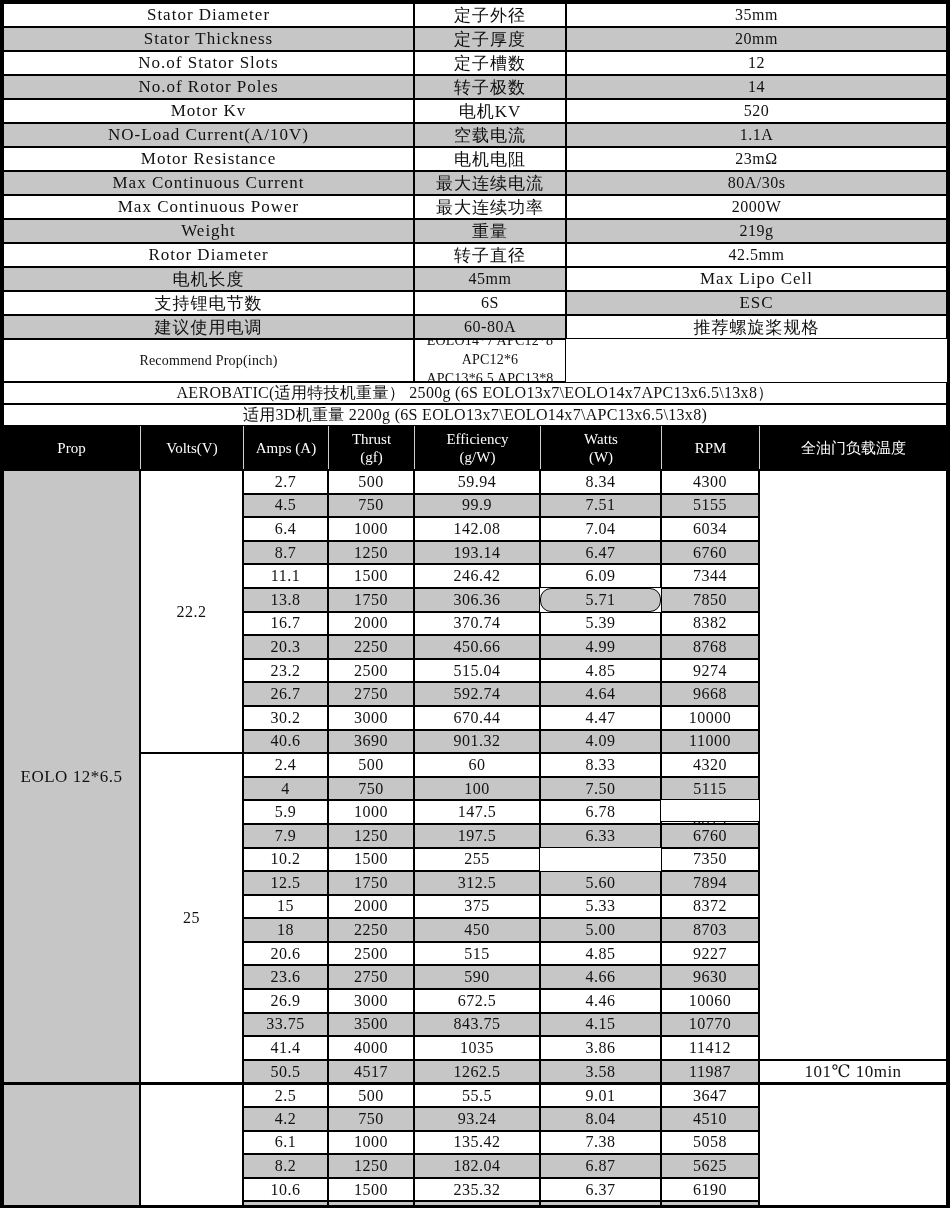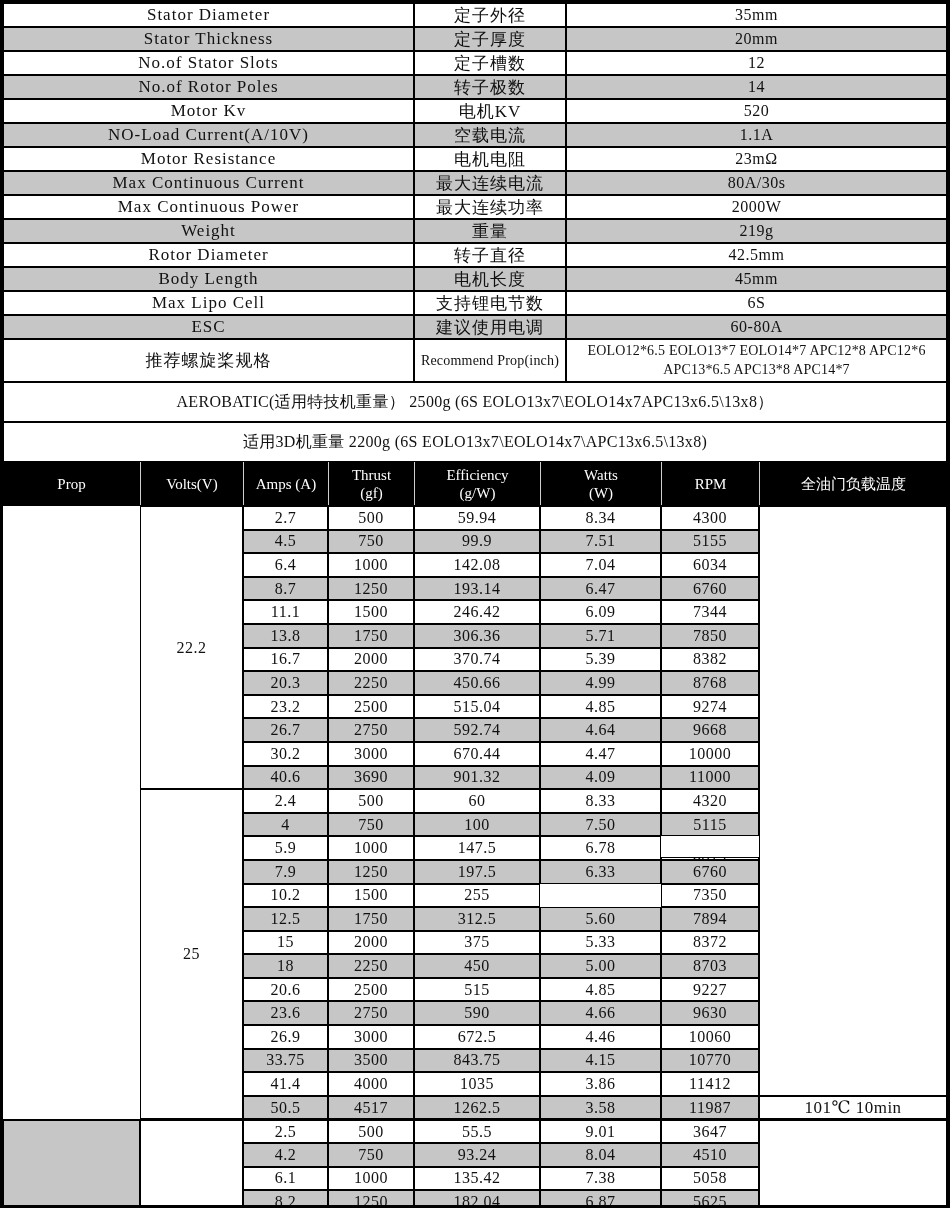--- a/index.html
+++ b/index.html
@@ -24,21 +24,21 @@
     text-align: center; overflow: hidden; background: #fff;
   }
   .shade { background: #c6c6c6; }
   .spec-en { font-size: 17px; letter-spacing: 1px; }
   .spec-cn { font-size: 17px; letter-spacing: 1px; }
   .spec-val { font-size: 16px; letter-spacing: 0.5px; }
   .small { font-size: 14px; letter-spacing: 0.2px; }
   .prewrap { white-space: pre-line; line-height: 1.35; }
   
   .note-row {
-    height: 40px; border: 1px solid #000;
+    height: 22px; border: 1px solid #000;
     display: flex; align-items: center; justify-content: center;
     font-size: 16px; letter-spacing: 0.3px; background: #fff;
   }
   
   .thead {
     display: grid;
     grid-template-columns: 137px 103px 85px 86px 126px 121px 98px 1fr;
     height: 44px; background: #000; color: #fff;
     border-bottom: 1px solid #000;
   }
@@ -92,21 +92,20 @@
       <div class="c spec-val prewrap shade">80A/30s</div>
       <div class="c spec-en">Max Continuous Power</div>
       <div class="c spec-cn">最大连续功率</div>
       <div class="c spec-val prewrap">2000W</div>
       <div class="c spec-en shade">Weight</div>
       <div class="c spec-cn shade">重量</div>
       <div class="c spec-val prewrap shade">219g</div>
       <div class="c spec-en">Rotor Diameter</div>
       <div class="c spec-cn">转子直径</div>
       <div class="c spec-val prewrap">42.5mm</div>
-      <div class="c spec-en shade">Body Length</div>
       <div class="c spec-cn shade">电机长度</div>
       <div class="c spec-val prewrap shade">45mm</div>
       <div class="c spec-en">Max Lipo Cell</div>
       <div class="c spec-cn">支持锂电节数</div>
       <div class="c spec-val prewrap">6S</div>
       <div class="c spec-en shade">ESC</div>
       <div class="c spec-cn shade">建议使用电调</div>
       <div class="c spec-val prewrap shade">60-80A</div>
       <div class="c spec-cn">推荐螺旋桨规格</div>
       <div class="c spec-en small">Recommend Prop(inch)</div>
@@ -125,20 +124,21 @@
 (gf)</div>
     <div class="th">Efficiency
 (g/W)</div>
     <div class="th">Watts
 (W)</div>
     <div class="th">RPM</div>
     <div class="th">全油门负载温度</div>
   </div>
 
   <div class="data-grid">
+      <div class="c prop-cell" style="grid-area: 1 / 1 / span 26;">EOLO 12*6.5</div>
       <div class="c " style="grid-area: 1 / 8 / span 25;"></div>
       <div class="c temp-note" style="grid-area: 26 / 8 / span 1;">101℃ 10min</div>
       <div class="c " style="grid-area: 1 / 2 / span 12;">22.2</div>
       <div class="c num" style="grid-area: 1 / 3;">2.7</div>
       <div class="c num" style="grid-area: 1 / 4;">500</div>
       <div class="c num" style="grid-area: 1 / 5;">59.94</div>
       <div class="c num" style="grid-area: 1 / 6;">8.34</div>
       <div class="c num" style="grid-area: 1 / 7;">4300</div>
       <div class="c num shade" style="grid-area: 2 / 3;">4.5</div>
       <div class="c num shade" style="grid-area: 2 / 4;">750</div>
@@ -156,21 +156,21 @@
       <div class="c num shade" style="grid-area: 4 / 6;">6.47</div>
       <div class="c num shade" style="grid-area: 4 / 7;">6760</div>
       <div class="c num" style="grid-area: 5 / 3; text-align: center;">11.1</div>
       <div class="c num" style="grid-area: 5 / 4;">1500</div>
       <div class="c num" style="grid-area: 5 / 5;">246.42</div>
       <div class="c num" style="grid-area: 5 / 6;">6.09</div>
       <div class="c num" style="grid-area: 5 / 7;">7344</div>
       <div class="c num shade" style="grid-area: 6 / 3;">13.8</div>
       <div class="c num shade" style="grid-area: 6 / 4;">1750</div>
       <div class="c num shade" style="grid-area: 6 / 5;">306.36</div>
-      <div class="c num shade" style="grid-area: 6 / 6;">5.71</div>
+      <div class="c num shade" style="grid-area: 6 / 6; border-radius: 11px;">5.71</div>
       <div class="c num shade" style="grid-area: 6 / 7;">7850</div>
       <div class="c num" style="grid-area: 7 / 3;">16.7</div>
       <div class="c num" style="grid-area: 7 / 4;">2000</div>
       <div class="c num" style="grid-area: 7 / 5;">370.74</div>
       <div class="c num" style="grid-area: 7 / 6;">5.39</div>
       <div class="c num" style="grid-area: 7 / 7;">8382</div>
       <div class="c num shade" style="grid-area: 8 / 3;">20.3</div>
       <div class="c num shade" style="grid-area: 8 / 4;">2250</div>
       <div class="c num shade" style="grid-area: 8 / 5;">450.66</div>
       <div class="c num shade" style="grid-area: 8 / 6;">4.99</div>

